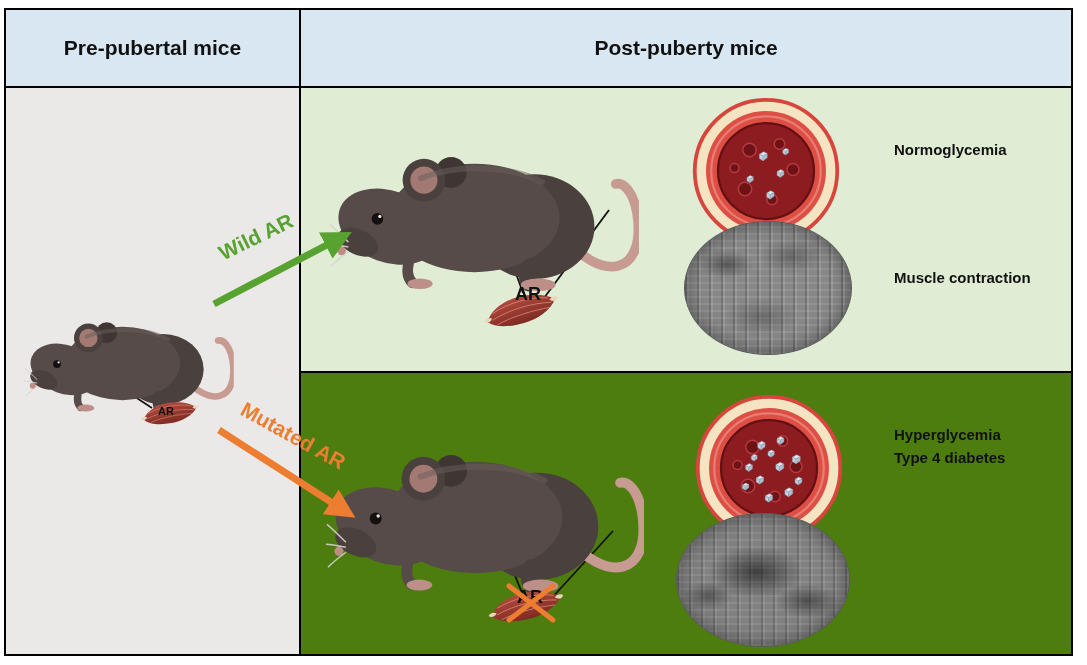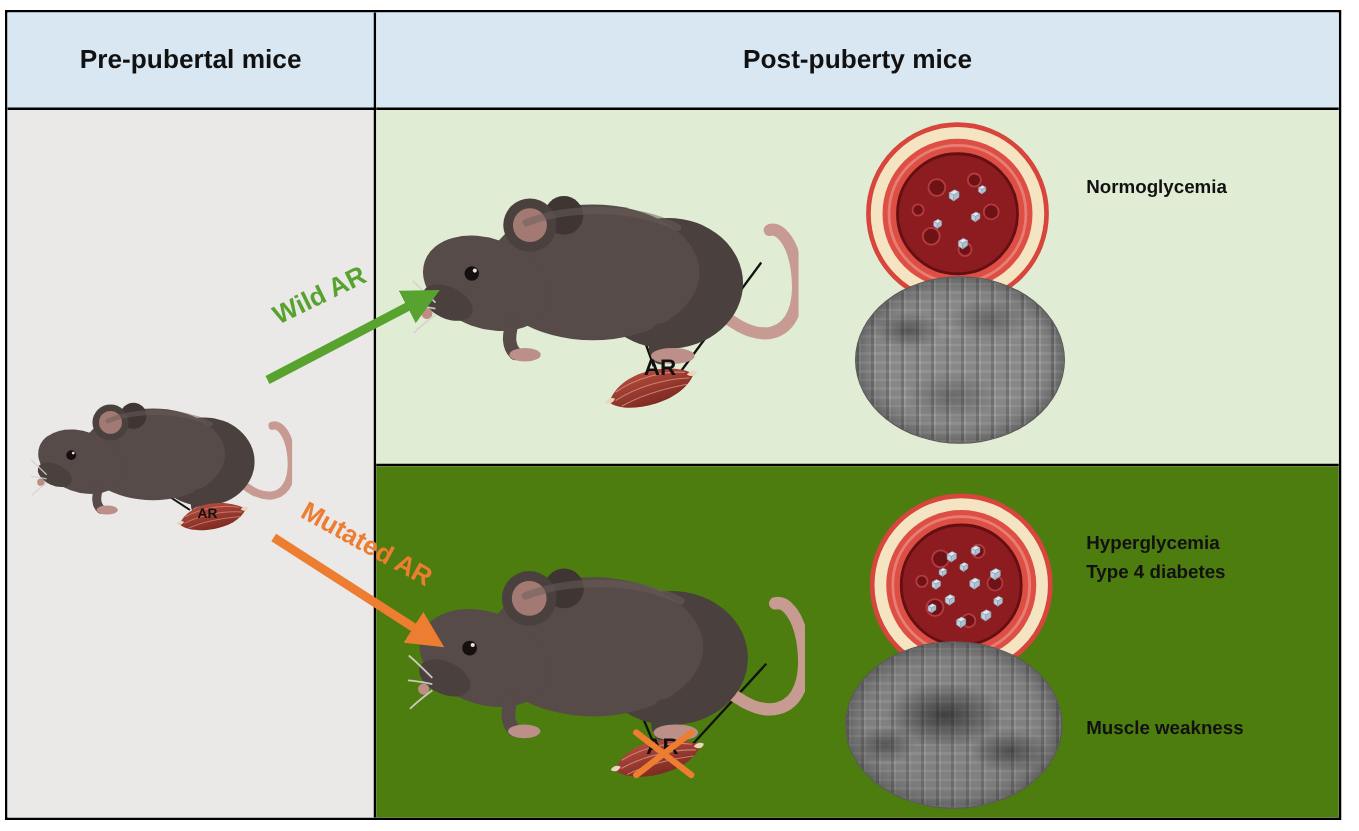--- a/index.html
+++ b/index.html
@@ -17,21 +17,21 @@
     font-size:21px;font-weight:bold;color:#111;
   }
   .hcell.left{grid-column:1;grid-row:1;border-right:2px solid #000;}
   .hcell.right{grid-column:2;grid-row:1;}
   .panel{position:relative;box-sizing:border-box;overflow:hidden;}
   .p-left{grid-column:1;grid-row:2/4;background:#eae9e7;border-right:2px solid #000;}
   .p-wild{grid-column:2;grid-row:2;background:#e0edd4;border-bottom:2px solid #000;}
   .p-mut{grid-column:2;grid-row:3;background:#4d7c0f;}
   .abs{position:absolute;}
   .caption{
-    position:absolute;font-size:15px;font-weight:bold;color:#111;line-height:23px;white-space:nowrap;
+    position:absolute;font-size:15px;font-weight:bold;color:#111;line-height:23px;white-space:nowrap;margin-left:25px;
   }
   .ar-label{position:absolute;font-weight:bold;color:#111;}
   .ar-big{font-size:18px;}
   .ar-small{font-size:11px;}
   .micrograph{
     position:absolute;border-radius:50%;box-sizing:border-box;
     background-color:#929292;border:1px solid #5a5a5a;
     background-image:
       radial-gradient(ellipse 38px 20px at 25% 32%, rgba(35,35,35,.5), transparent 72%),
       radial-gradient(ellipse 46px 24px at 64% 26%, rgba(45,45,45,.38), transparent 72%),
@@ -166,20 +166,21 @@
           <use href="#sym-cube" x="88" y="72" width="16" height="16"></use>
           <use href="#sym-cube" x="112" y="96" width="14" height="14"></use>
           <use href="#sym-cube" x="72" y="104" width="13" height="13"></use>
           <use href="#sym-cube" x="98" y="124" width="15" height="15"></use>
           <use href="#sym-cube" x="120" y="68" width="12" height="12"></use>
         </g>
       </svg>
       <span class="caption" style="left:568px;top:50px">Normoglycemia</span>
 
       <div class="micrograph" style="left:383px;top:133px;width:168px;height:134px"></div>
+      <span class="caption" style="left:568px;top:178px">Muscle contraction</span>
     </div>
 
     <div class="panel p-mut">
       <svg class="lines-svg" width="772" height="281">
         <line x1="190" y1="145" x2="222" y2="222" stroke="#111" stroke-width="1.8"></line>
         <line x1="312" y1="158" x2="248" y2="228" stroke="#111" stroke-width="1.8"></line>
       </svg>
       <svg class="abs" style="left:25px;top:42px;width:318px;height:199px" viewBox="0 0 320 200">
         <use href="#sym-mouse"></use>
       </svg>
@@ -206,21 +207,20 @@
           <use href="#sym-cube" x="92" y="132" width="15" height="15"></use>
           <use href="#sym-cube" x="118" y="124" width="16" height="16"></use>
           <use href="#sym-cube" x="96" y="74" width="13" height="13"></use>
           <use href="#sym-cube" x="74" y="80" width="12" height="12"></use>
         </g>
       </svg>
       <span class="caption" style="left:568px;top:50px">Hyperglycemia</span>
       <span class="caption" style="left:568px;top:73px">Type 4 diabetes</span>
 
       <div class="micrograph weak" style="left:375px;top:140px;width:174px;height:134px"></div>
-      <span class="caption" style="left:568px;top:198px">Muscle weakness</span>
     </div>
   </div>
 
   <svg class="overlay" width="1087" height="665">
     <defs>
       <marker id="arrowGreen" viewBox="0 0 10 10" refX="7" refY="5" markerWidth="4.2" markerHeight="4.2" orient="auto">
         <path d="M0,0 L10,5 L0,10 Z" fill="#58a32f"></path>
       </marker>
       <marker id="arrowOrange" viewBox="0 0 10 10" refX="7" refY="5" markerWidth="4.2" markerHeight="4.2" orient="auto">
         <path d="M0,0 L10,5 L0,10 Z" fill="#ed7d31"></path>

